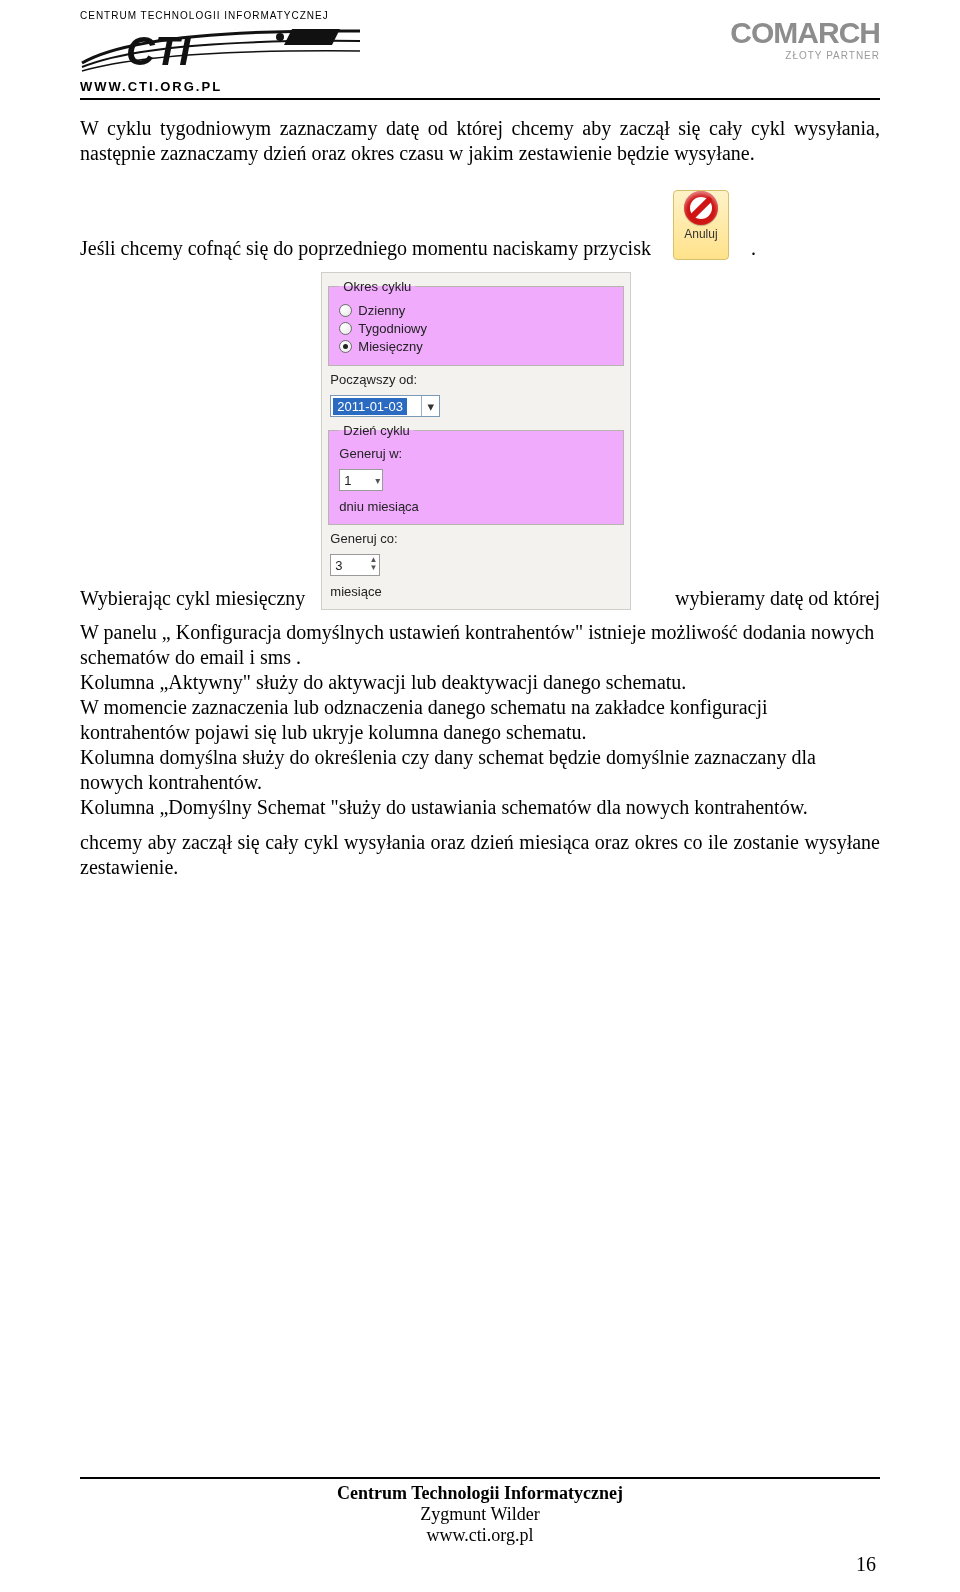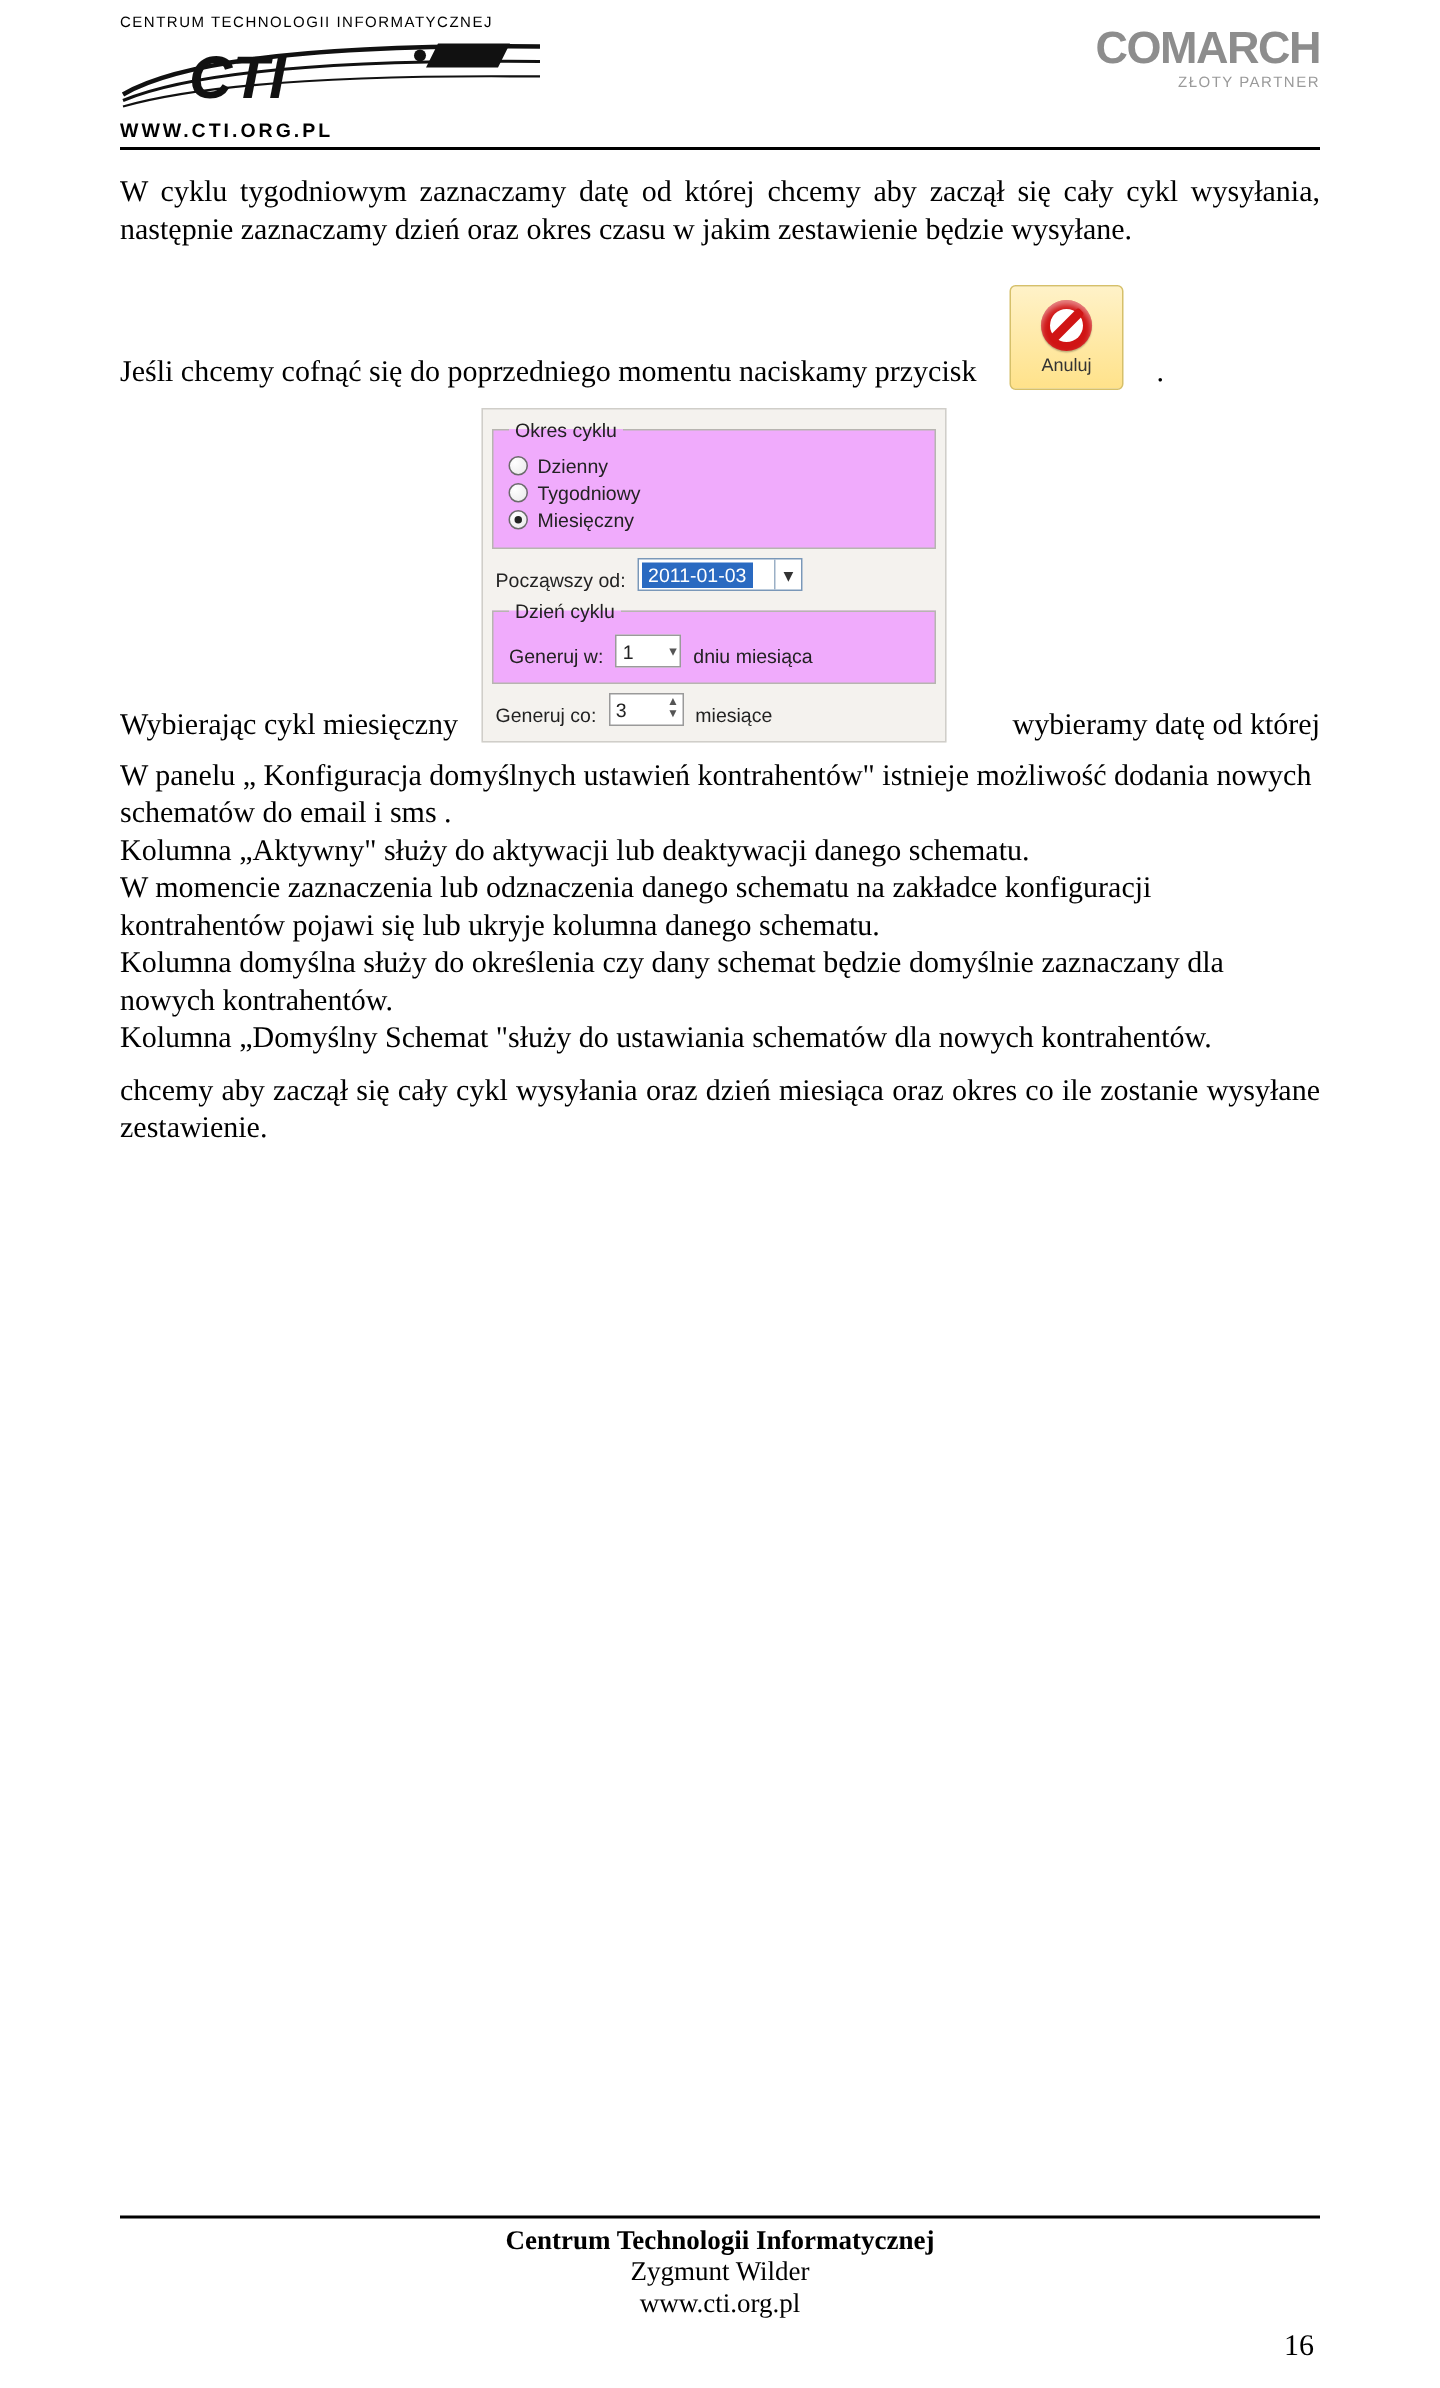--- a/index.html
+++ b/index.html
@@ -34,26 +34,26 @@
   .logo-comarch .c2 { font-family: Arial, sans-serif; font-size: 10px; color: #9a9a9a; letter-spacing: 1px; }
   hr.rule { border: none; border-top: 2px solid #000; margin: 2px 0 16px 0; }
 
   .body-text { font-size: 20px; line-height: 1.25; text-align: justify; margin: 10px 0; }
   .body-text.top { margin-top: 12px; margin-bottom: 24px;}
   .line-with-btn { display: flex; align-items: flex-end; gap: 22px; font-size: 20px; margin-bottom: 12px;}
   .anuluj-btn {
     display: inline-flex;
     flex-direction: column;
     align-items: center;
-    width: 76px;
+    width: 56px;
     height: 70px;
     background: linear-gradient(#fff2c8, #ffe28a);
     border: 1px solid #d6c06a;
     border-radius: 4px;
-    justify-content: center;
+    justify-content: flex-start;
     gap: 2px;
     font-family: Tahoma, Arial, sans-serif;
     font-size: 12px;
     color: #333;
   }
   .no-icon {
     width: 34px; height: 34px; border-radius: 50%;
     background: #d01414;
     position: relative;
     box-shadow: inset 0 3px 4px rgba(255,255,255,0.5), 0 1px 1px rgba(0,0,0,0.25);
@@ -87,22 +87,23 @@
   .radio {
     width: 13px; height: 13px; border: 1px solid #6b6b6b; border-radius: 50%;
     background: radial-gradient(circle at 30% 30%, #fff, #e8e8e8);
     position: relative; flex-shrink: 0;
   }
   .radio.checked::after {
     content: ""; position: absolute; width: 5px; height: 5px; background: #222;
     border-radius: 50%; top: 3px; left: 3px;
   }
   .field-row {
-    display: flex; align-items: flex-end; gap: 8px;
+    display: flex; align-items: flex-start; gap: 8px;
     margin: 6px 8px;
+    flex-direction: column;
   }
   .date-input {
     display: inline-flex; align-items: center;
     border: 1px solid #7a98b8; background: #fff;
     height: 22px; width: 110px; position: relative;
   }
   .date-input .val {
     background: #2a6ac1; color: #fff; padding: 1px 4px; margin: 2px;
     font-size: 13px;
   }

